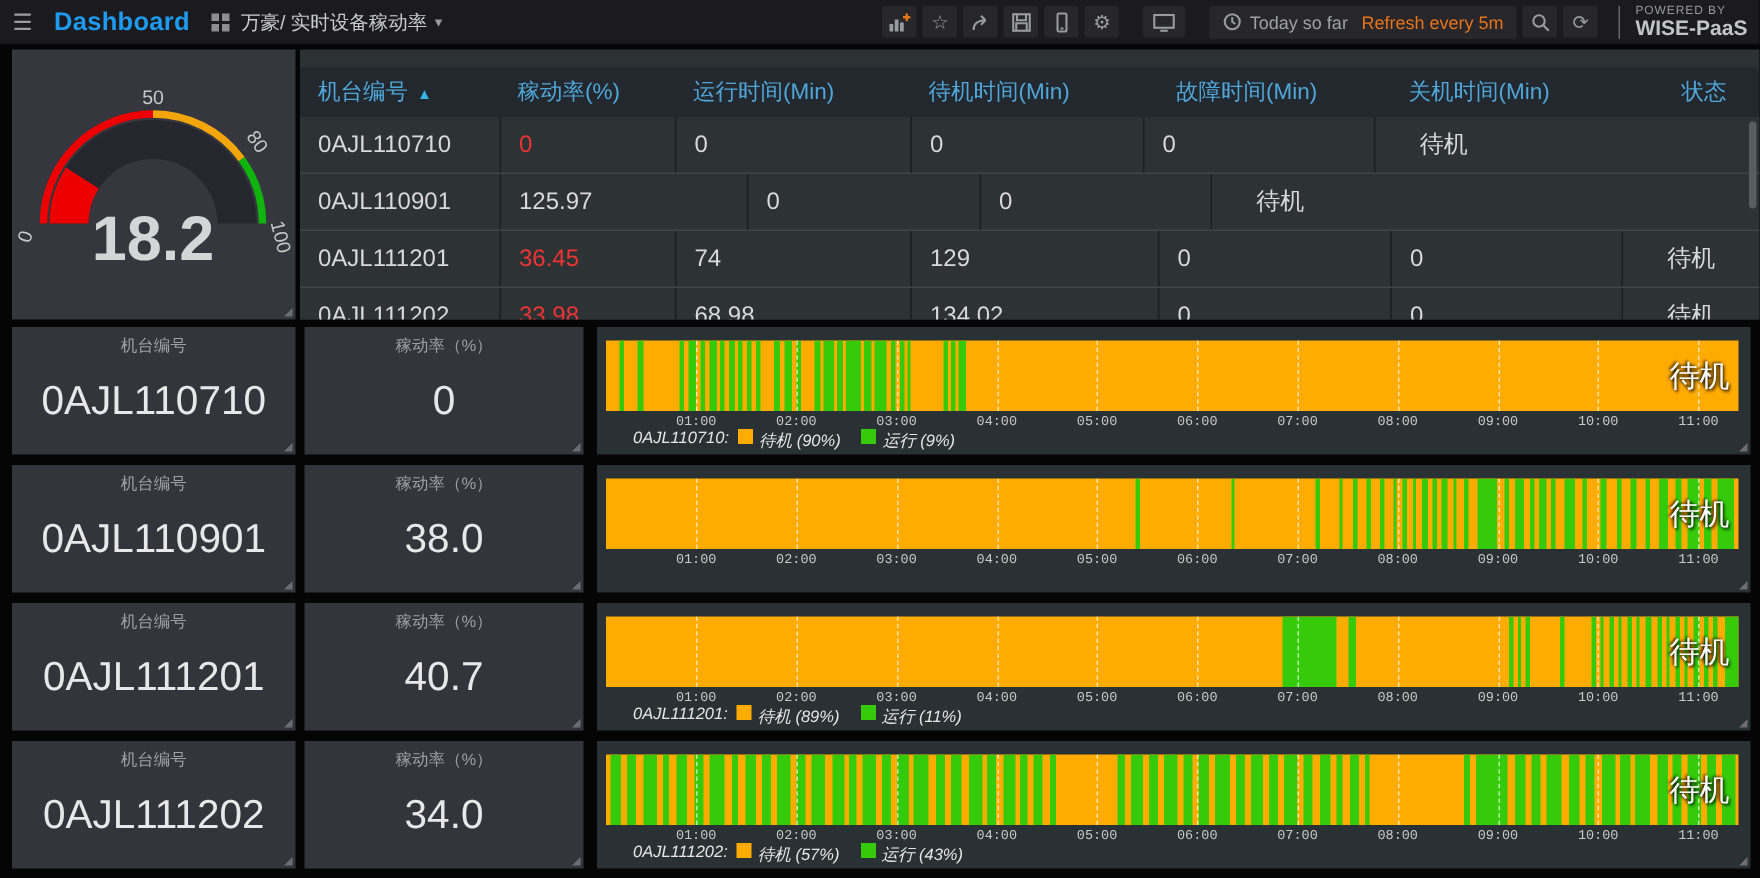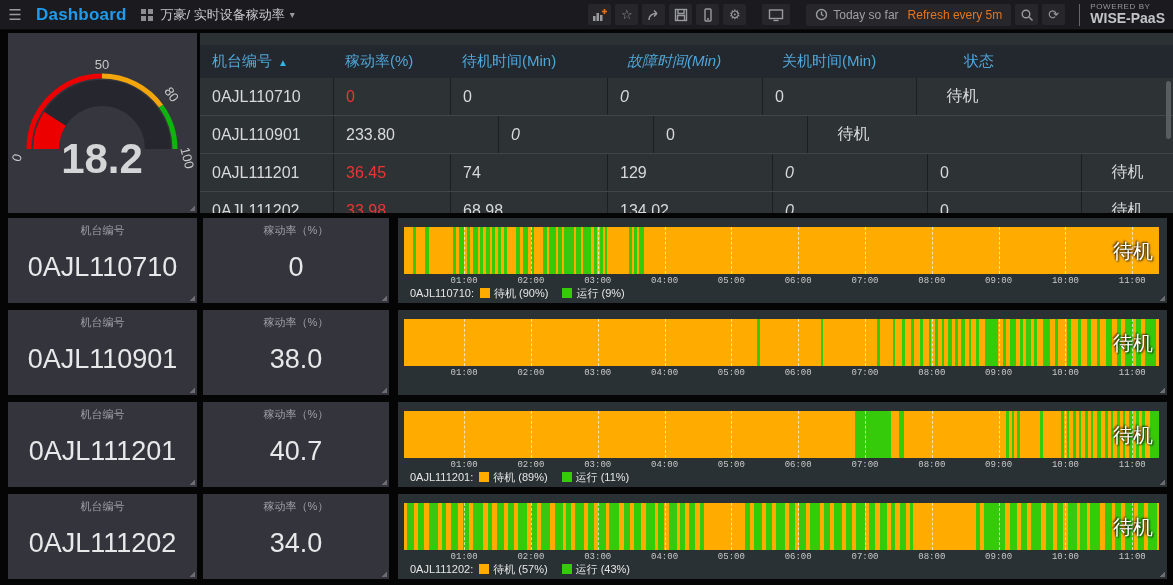--- a/index.html
+++ b/index.html
@@ -45,21 +45,21 @@
   
   .table-panel { left:200px; top:33px; width:973px; height:180px; background:#2c3134;
                  overflow:hidden; padding-top:12px; }
   .thead { display:flex; height:33px; align-items:center; background:#23272e; }
   .thead .tc { color:#4fa7d9; font-size:15px; }
   .trow { display:flex; height:38px; align-items:center; border-bottom:1px solid #3f4549; background:#2d3234; }
   .tc { padding-left:12px; font-size:16px; color:#d8d9da; overflow:hidden; white-space:nowrap; }
   .trow .tc { border-left:1px solid #1c1f21; height:100%; display:flex; align-items:center; }
   .trow .tc:first-child { border-left:none; }
   .c0{width:133px;} .c1{width:117px;} .c2{width:157px;} .c3{width:165px;}
-  .c4{width:155px;font-style:italic;} .c5{width:154px;} .c6{width:92px; justify-content:center; padding-left:0;}
+  .c4{width:155px;} .c5{width:154px;} .c6{width:92px; justify-content:center; padding-left:0;}
   .thead .c6 { text-align:center; padding-left:18px; }
   .red { color:#ee3434; }
   .sort { color:#33b5e5; font-size:10px; margin-left:6px; }
   .scroll-thumb { position:absolute; right:2px; top:48px; width:5px; height:58px;
                   background:#585d61; border-radius:3px; }
 
   
   .card { position:absolute; height:85px; background:#34343c; text-align:center; }
   .card-title { font-size:11px; color:#9fa0a6; padding-top:5px; }
   .card-value { font-size:27px; color:#e8e8ea; margin-top:14px; }
@@ -69,22 +69,22 @@
   .tl-bar { position:absolute; left:6px; right:8px; top:9px; height:47px; overflow:hidden;
             background:#ffab00; }
   .stripe { position:absolute; top:0; bottom:0; z-index:1; }
   .gridline { position:absolute; top:0; bottom:0; width:0;
               border-left:1px dashed rgba(255,255,255,.65); z-index:2; }
   .tl-label { position:absolute; right:6px; top:50%; transform:translateY(-50%);
               font-size:20px; color:#ffffff; z-index:3;
               text-shadow:-1px -1px 2px rgba(0,0,0,.85), 1px 1px 2px rgba(0,0,0,.85); }
   .tl-axis { position:absolute; left:6px; right:8px; top:57px; height:12px; }
   .tick { position:absolute; transform:translateX(-50%); font-size:9px; color:#c8c8c8; top:1px;font-family:Liberation Mono, monospace; }
-  .tl-legend { position:absolute; left:12px; bottom:3px; height:14px; display:flex;
-               align-items:center; font-size:11px; color:#e6e6e6; }
+  .tl-legend { position:absolute; left:24px; bottom:3px; height:14px; display:flex;
+               align-items:flex-start; font-size:11px; color:#e6e6e6;font-style:italic; }
   .tl-name { margin-right:4px; }
   .sw { width:10px; height:10px; display:inline-block; margin:0 4px 0 2px; }
   .sw-run { margin-left:14px; }
 
   .grp { position:absolute; left:0; width:1173px; height:85px; }
 </style>
 </head>
 <body>
 
 <div class="navbar">
@@ -175,36 +175,37 @@
     <text x="160" y="64" text-anchor="middle" transform="rotate(55 160 64)">80</text>
     <text x="175" y="126" text-anchor="middle" transform="rotate(76 175 126)">100</text>
     <text class="gval" x="94" y="140" text-anchor="middle">18.2</text>
   </svg>
 </section>
 
 <section class="panel table-panel">
   <div class="thead">
     <div class="tc c0"><span>机台编号</span><span class="sort">▲</span></div>
     <div class="tc c1">稼动率(%)</div>
+    <div class="tc c2">运行时间(Min)</div>
     <div class="tc c3">待机时间(Min)</div>
     <div class="tc c4">故障时间(Min)</div>
     <div class="tc c5">关机时间(Min)</div>
     <div class="tc c6">状态</div>
   </div>
   <div class="trow">
     <div class="tc c0">0AJL110710</div>
     <div class="tc c1 red">0</div>
     <div class="tc c2">0</div>
     <div class="tc c4">0</div>
     <div class="tc c5">0</div>
     <div class="tc c6">待机</div>
   </div>
   <div class="trow">
     <div class="tc c0">0AJL110901</div>
-    <div class="tc c3">233.80</div>
+    <div class="tc c3">125.97</div>
     <div class="tc c4">0</div>
     <div class="tc c5">0</div>
     <div class="tc c6">待机</div>
   </div>
   <div class="trow">
     <div class="tc c0">0AJL111201</div>
     <div class="tc c1 red">36.45</div>
     <div class="tc c2">74</div>
     <div class="tc c3">129</div>
     <div class="tc c4">0</div>

